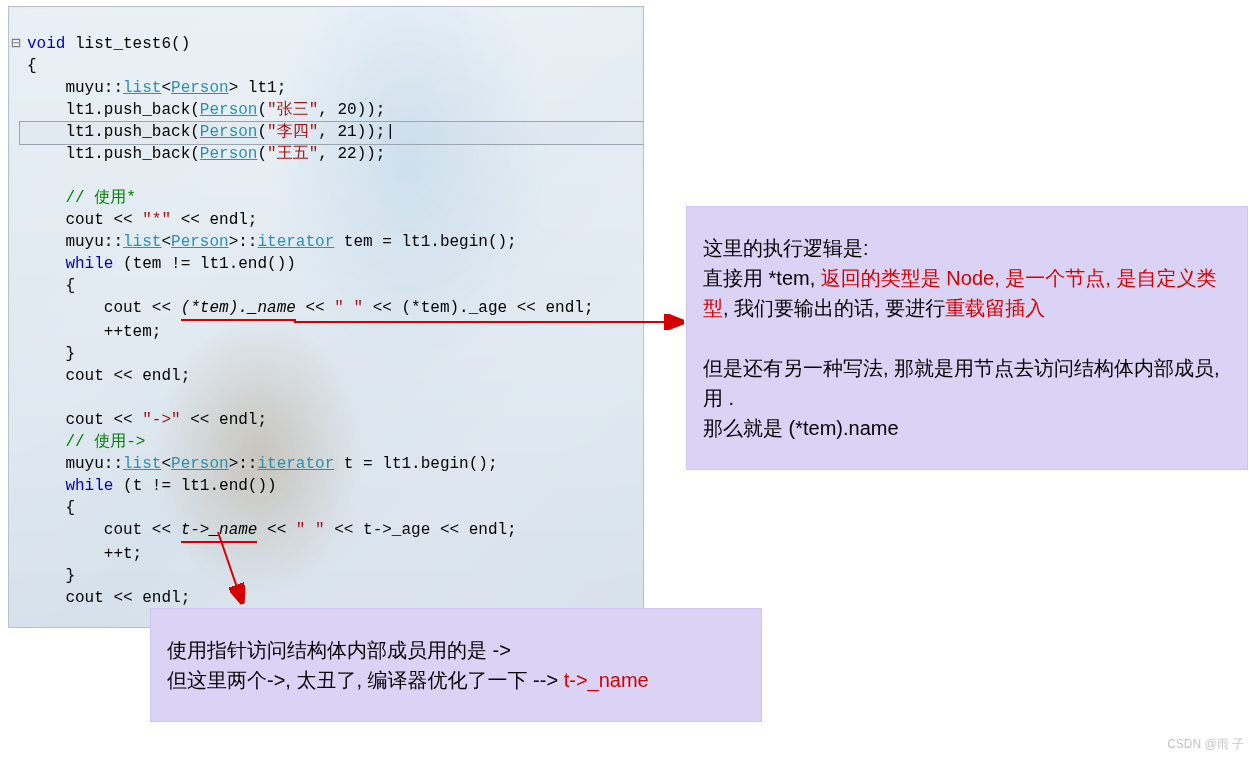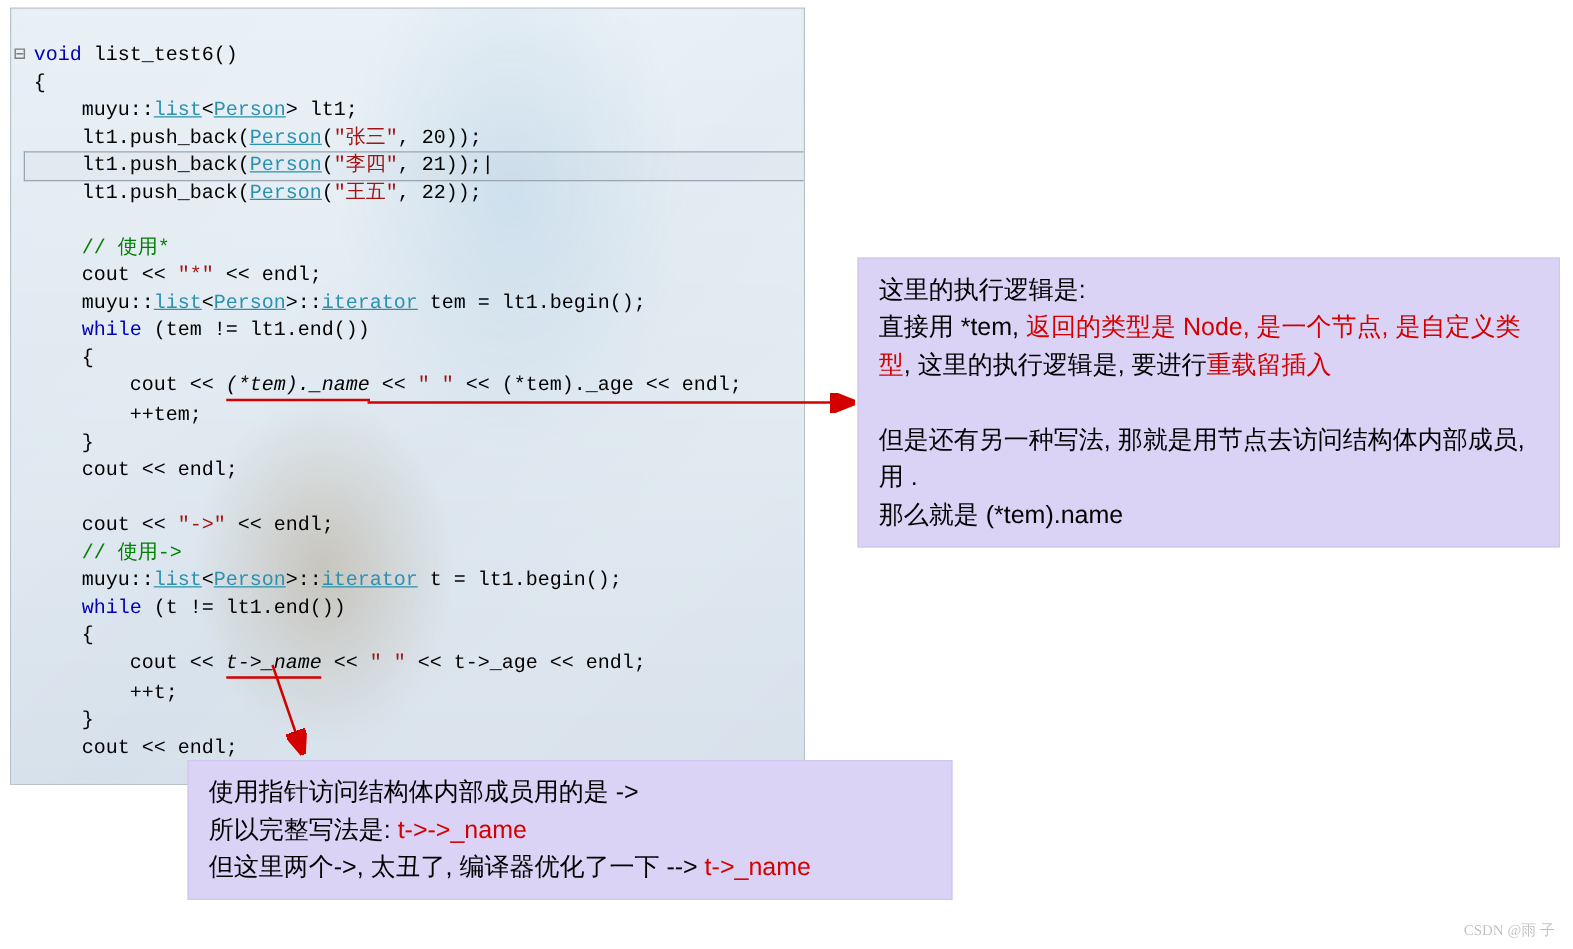--- a/index.html
+++ b/index.html
@@ -57,21 +57,21 @@
   }
   .red-underline {
     border-bottom: 2px solid #d40000;
     display: inline-block;
     font-style: italic;
   }
   .annot {
     position: absolute;
     background: #dad3f5;
     border: 1px solid #cfc5f0;
-    padding: 10px 16px;
+    padding: 26px 16px;
     font-family: "Microsoft YaHei", "PingFang SC", sans-serif;
     font-size: 20px;
     line-height: 30px;
     color: #000;
     box-sizing: border-box;
   }
   .annot .red { color: #d40000; }
   #annot-top {
     left: 686px;
     top: 206px;
@@ -85,21 +85,21 @@
   .arrow {
     position: absolute;
     stroke: #d40000;
     fill: #d40000;
     stroke-width: 2;
   }
   .watermark {
     position: absolute;
     right: 14px;
     bottom: 6px;
-    font-family: Liberation Serif, serif;
+    font-family: Liberation Sans, sans-serif;
     font-size: 12px;
     color: rgba(0,0,0,0.25);
   }
 </style>
 </head>
 <body>
 
 <div class="code-panel">
   <div class="code-bg-blur"></div>
   <div class="hl-line"></div>
@@ -129,29 +129,28 @@
 <span>        cout &lt;&lt; </span><span class="red-underline">t-&gt;_name</span><span> &lt;&lt; </span><span class="str">" "</span><span> &lt;&lt; t-&gt;_age &lt;&lt; endl;</span>
 <span>        ++t;</span>
 <span>    }</span>
 <span>    cout &lt;&lt; endl;</span>
 <span></span>
 </div>
 </div>
 
 <div id="annot-top" class="annot">
   <div>这里的执行逻辑是:</div>
-  <div><span>直接用 *tem, </span><span class="red">返回的类型是 Node, 是一个节点, 是自定义类型</span><span>, 这里的执行逻辑是, 要进行</span><span class="red">重载留插入</span></div>
+  <div><span>直接用 *tem, </span><span class="red">返回的类型是 Node, 是一个节点, 是自定义类型</span><span>, 我们要输出的话, 要进行</span><span class="red">重载留插入</span></div>
   <div>&nbsp;</div>
   <div>但是还有另一种写法, 那就是用节点去访问结构体内部成员, 用 .</div>
   <div>那么就是 (*tem).name</div>
 </div>
 
 <div id="annot-bottom" class="annot">
   <div>使用指针访问结构体内部成员用的是 -&gt;</div>
-  <div><span>所以完整写法是: </span><span class="red">t-&gt;-&gt;_name</span></div>
   <div><span>但这里两个-&gt;, 太丑了, 编译器优化了一下 --&gt; </span><span class="red">t-&gt;_name</span></div>
 </div>
 
 <svg class="arrow" style="left:290px; top:302px; width:400px; height:40px;">
   <defs>
     <marker id="ah1" markerWidth="10" markerHeight="8" refX="9" refY="4" orient="auto">
       <path d="M0,0 L10,4 L0,8 Z" fill="#d40000"></path>
     </marker>
   </defs>
   <line x1="4" y1="20" x2="392" y2="20" stroke="#d40000" stroke-width="2" marker-end="url(#ah1)"></line>

